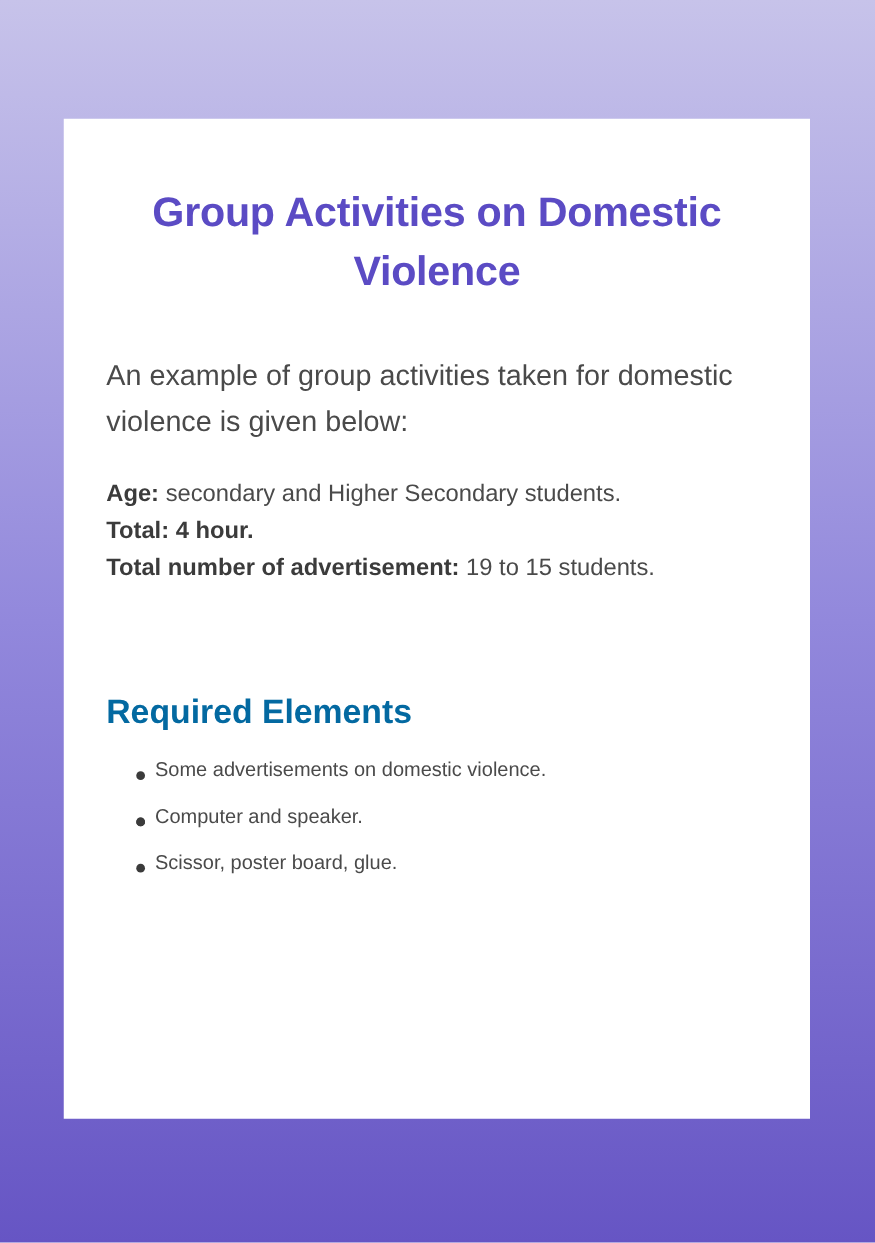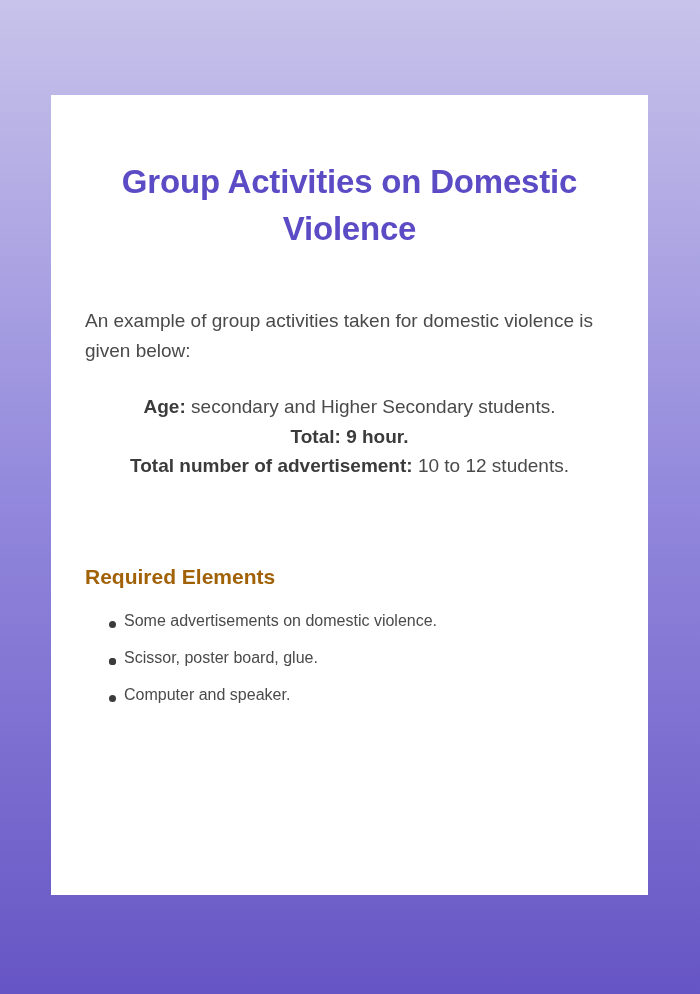--- a/index.html
+++ b/index.html
@@ -28,65 +28,64 @@
     top: 95px;
     width: 597px;
     height: 800px;
     background: #ffffff;
     box-sizing: border-box;
     padding: 0 34px;
     overflow: hidden;
   }
 
   .doc-title {
-    margin: 12px;
+    margin: 0;
     padding-top: 52px;
     font-size: 33px;
     font-weight: bold;
     line-height: 1.42;
     color: #5b4bc4;
     text-align: center;
     letter-spacing: -0.2px;
   }
 
   .intro {
     margin: 0;
     padding-top: 41px;
-    font-size: 19px;
+    font-size: 23px;
     line-height: 1.62;
     color: #4a4a4a;
   }
 
   .meta {
     margin: 0;
     padding-top: 25px;
     font-size: 19px;
     line-height: 1.54;
     color: #4a4a4a;
   }
   .meta .line {
     display: block;
-    text-align: center;
   }
   .meta .lbl {
     font-weight: bold;
     color: #3b3b3b;
   }
   .meta .val-bold {
     font-weight: bold;
     color: #3b3b3b;
   }
 
   .section-heading {
     margin: 0;
     padding-top: 84px;
-    font-size: 21px;
+    font-size: 27px;
     font-weight: bold;
     line-height: 1.2;
-    color: #a16207;
+    color: #0369a1;
   }
 
   .elements-list {
     margin: 0;
     padding: 16px 0 0 0;
     list-style: none;
   }
   .elements-list li {
     position: relative;
     padding-left: 39px;
@@ -117,42 +116,42 @@
 
     <p class="intro">An example of group activities taken for domestic violence is given below:</p>
 
     <div class="meta">
       <span class="line">
         <span class="lbl">Age:</span>
         <span>secondary and Higher Secondary students.</span>
       </span>
       <span class="line">
         <span class="lbl">Total:</span>
-        <span class="val-bold">9 hour.</span>
+        <span class="val-bold">4 hour.</span>
       </span>
       <span class="line">
         <span class="lbl">Total number of advertisement:</span>
-        <span>10 to 12 students.</span>
+        <span>19 to 15 students.</span>
       </span>
     </div>
 
     <h2 class="section-heading">Required Elements</h2>
 
     <ul class="elements-list">
       <li>
         <span class="bullet"></span>
         <span>Some advertisements on domestic violence.</span>
       </li>
       <li>
         <span class="bullet"></span>
       </li>
       <li>
         <span class="bullet"></span>
-        <span>Scissor, poster board, glue.</span>
+        <span>Computer and speaker.</span>
       </li>
       <li>
         <span class="bullet"></span>
-        <span>Computer and speaker.</span>
+        <span>Scissor, poster board, glue.</span>
       </li>
     </ul>
 
   </div>
 </div>
 
 </body></html>

